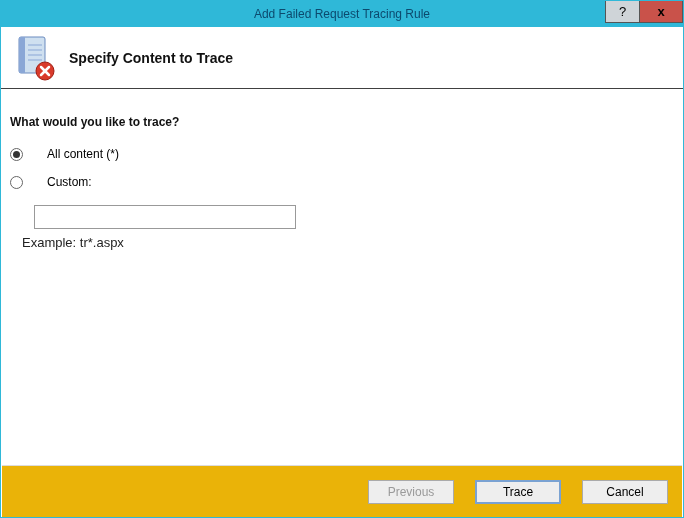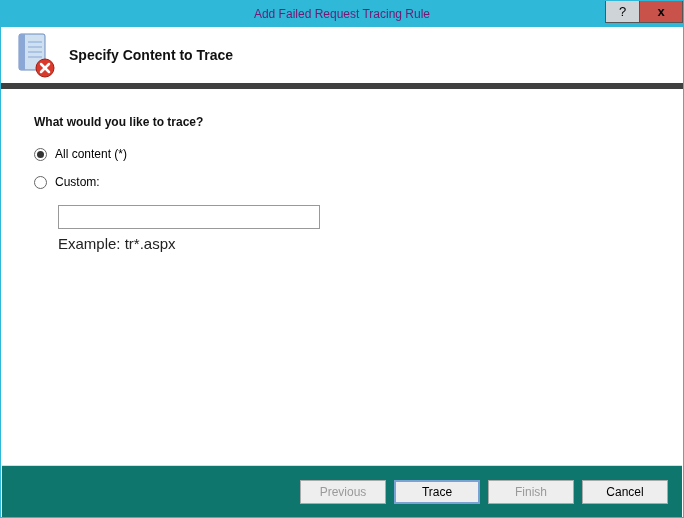--- a/index.html
+++ b/index.html
@@ -17,21 +17,21 @@
     height: 26px;
     background: #2fb8d8;
     display: flex;
     align-items: center;
     position: relative;
   }
   .titlebar-title {
     position: absolute;
     left: 0; right: 0;
     text-align: center;
-    color: #701a75;
+    color: #0c4a6e;
     font-size: 12px;
   }
   .titlebar-buttons {
     position: absolute;
     right: 0;
     top: 0;
     display: flex;
     height: 22px;
   }
   .titlebar-btn {
@@ -42,51 +42,52 @@
     display: flex;
     align-items: center;
     justify-content: center;
     font-size: 13px;
     font-family: Arial, sans-serif;
   }
   .titlebar-btn.help { background: #cfd4d8; border-right: none; }
   .titlebar-btn.close { background: #c9524a; font-weight: bold; width: 44px;}
   .header-area {
     height: 62px;
-    border-bottom: 6px solid #404040;
+    border-bottom: 1px solid #404040;
     background: #fff;
     display: flex;
     align-items: center;
     padding-left: 14px;
   }
   .header-icon {
     width: 40px;
     height: 46px;
     position: relative;
   }
   .page-title {
     font-weight: bold;
     font-size: 14px;
     color: #111;
     margin-left: 14px;
   }
   .content {
-    padding: 26px 22px 0 33px;
+    padding: 26px 22px 0 9px;
   }
   .prompt {
     font-weight: bold;
     font-size: 12px;
     margin-bottom: 18px;
     color: #111;
   }
   .radio-row {
     display: flex;
     align-items: center;
     margin-bottom: 14px;
     cursor: default;
+    gap: 16px;
   }
   .radio-outer {
     width: 13px; height: 13px;
     border: 1px solid #666;
     border-radius: 50%;
     margin-right: 8px;
     display: flex;
     align-items: center;
     justify-content: center;
     background: #fff;
@@ -99,37 +100,37 @@
   .custom-input {
     margin-left: 24px;
     width: 262px;
     height: 24px;
     border: 1px solid #999;
     background: #fff;
     padding: 2px 4px;
     font-size: 12px;
   }
   .example {
-    margin-left: 24px;
+    margin-left: 12px;
     margin-top: 6px;
-    font-size: 15px;
+    font-size: 13px;
     color: #222;
   }
   .footer {
     position: absolute;
     bottom: 0;
     left: 1px; right: 1px;
     height: 52px;
     border-top: 1px solid #dcdcdc;
-    background: #0f766e;
+    background: #eab308;
     display: flex;
     justify-content: flex-end;
     align-items: center;
     padding-right: 14px;
-    gap: 8px;
+    gap: 21px;
   }
   .wiz-btn {
     width: 86px;
     height: 24px;
     border: 1px solid #aaa;
     background: #eeeeee;
     font-size: 12px;
     display: flex;
     align-items: center;
     justify-content: center;
@@ -190,19 +191,16 @@
   <div class="example">Example: tr*.aspx</div>
 </div>
 
 <div class="footer">
   <div class="wiz-btn disabled">
       <span>Previous</span>
     </div>
   <div class="wiz-btn primary">
       <span>Trace</span>
     </div>
-  <div class="wiz-btn disabled">
-      <span>Finish</span>
-    </div>
   <div class="wiz-btn">
       <span>Cancel</span>
     </div>
 </div>
 
 </body></html>

